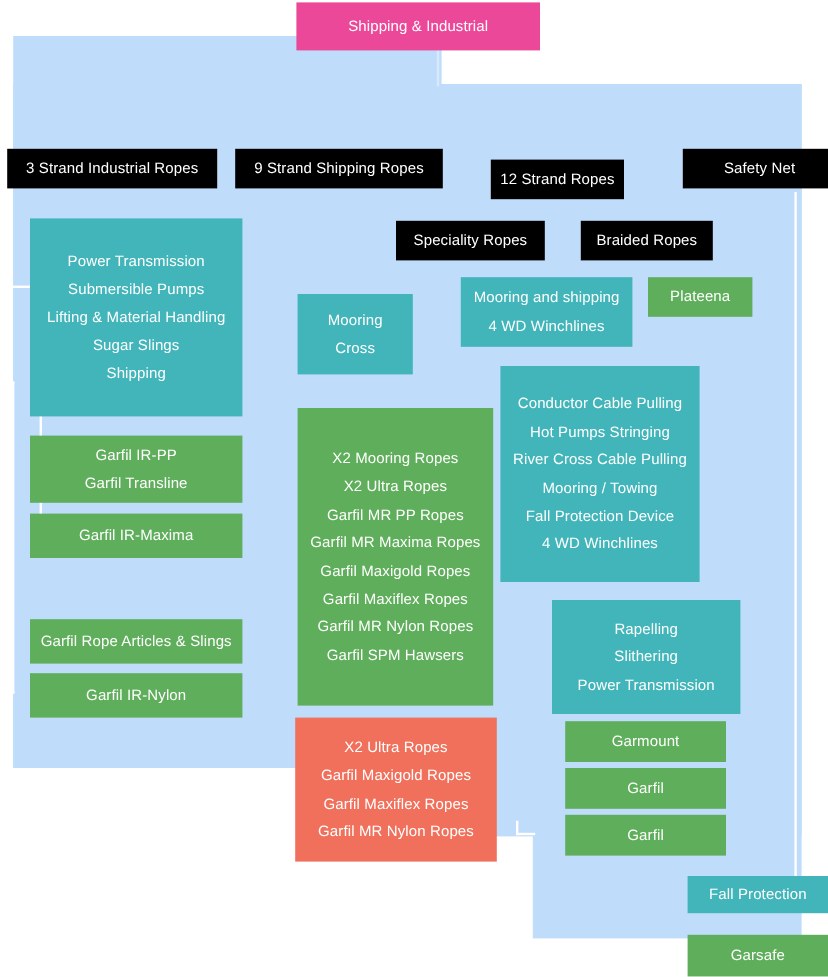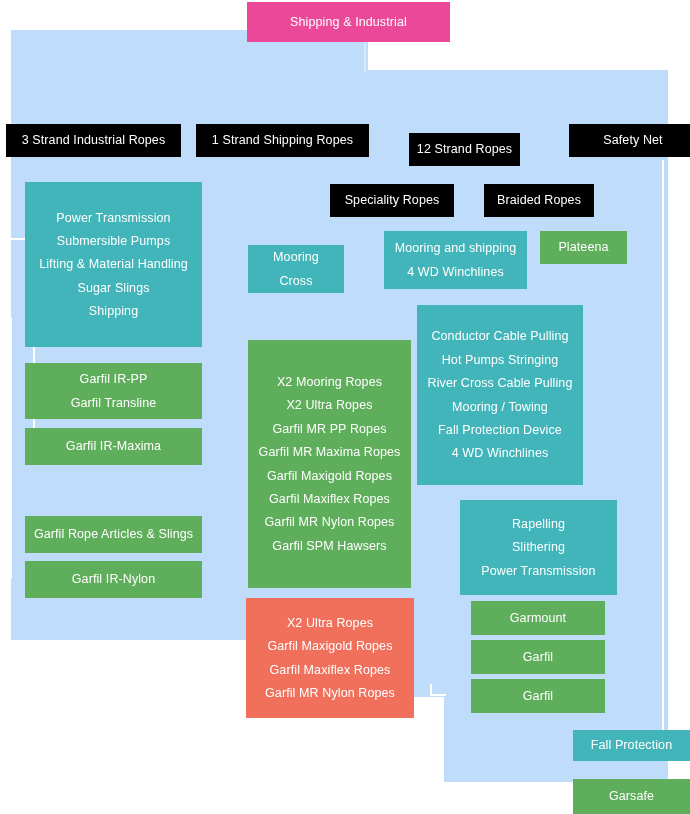--- a/index.html
+++ b/index.html
@@ -78,21 +78,21 @@
 
   <div class="node red" style="left:247px; top:2px; width:203px; height:40px;">
     <span class="ln">Shipping &amp; Industrial</span>
   </div>
 
   <div class="node blue" style="left:6px; top:124px; width:175px; height:33px;">
     <span class="ln">3 Strand Industrial Ropes</span>
   </div>
 
   <div class="node blue" style="left:196px; top:124px; width:173px; height:33px;">
-    <span class="ln">1 Strand Shipping Ropes</span>
+    <span class="ln">9 Strand Shipping Ropes</span>
   </div>
 
   <div class="node blue" style="left:409px; top:133px; width:111px; height:33px;">
     <span class="ln">12 Strand Ropes</span>
   </div>
 
   <div class="node blue" style="left:569px; top:124px; width:128px; height:33px;">
     <span class="ln">Safety Net</span>
   </div>
 
@@ -123,21 +123,21 @@
 
 
   <div class="node green" style="left:25px; top:516px; width:177px; height:37px;">
     <span class="ln">Garfil Rope Articles &amp; Slings</span>
   </div>
 
   <div class="node green" style="left:25px; top:561px; width:177px; height:37px;">
     <span class="ln">Garfil IR-Nylon</span>
   </div>
 
-  <div class="node teal multi" style="left:248px; top:245px; width:96px; height:48px;">
+  <div class="node teal multi" style="left:248px; top:245px; width:96px; height:67px;">
     <span class="ln">Mooring</span>
     <span class="ln">Cross</span>
   </div>
 
   <div class="node green multi" style="left:248px; top:340px; width:163px; height:248px;">
     <span class="ln">X2 Mooring Ropes</span>
     <span class="ln">X2 Ultra Ropes</span>
     <span class="ln">Garfil MR PP Ropes</span>
     <span class="ln">Garfil MR Maxima Ropes</span>
     <span class="ln">Garfil Maxigold Ropes</span>

